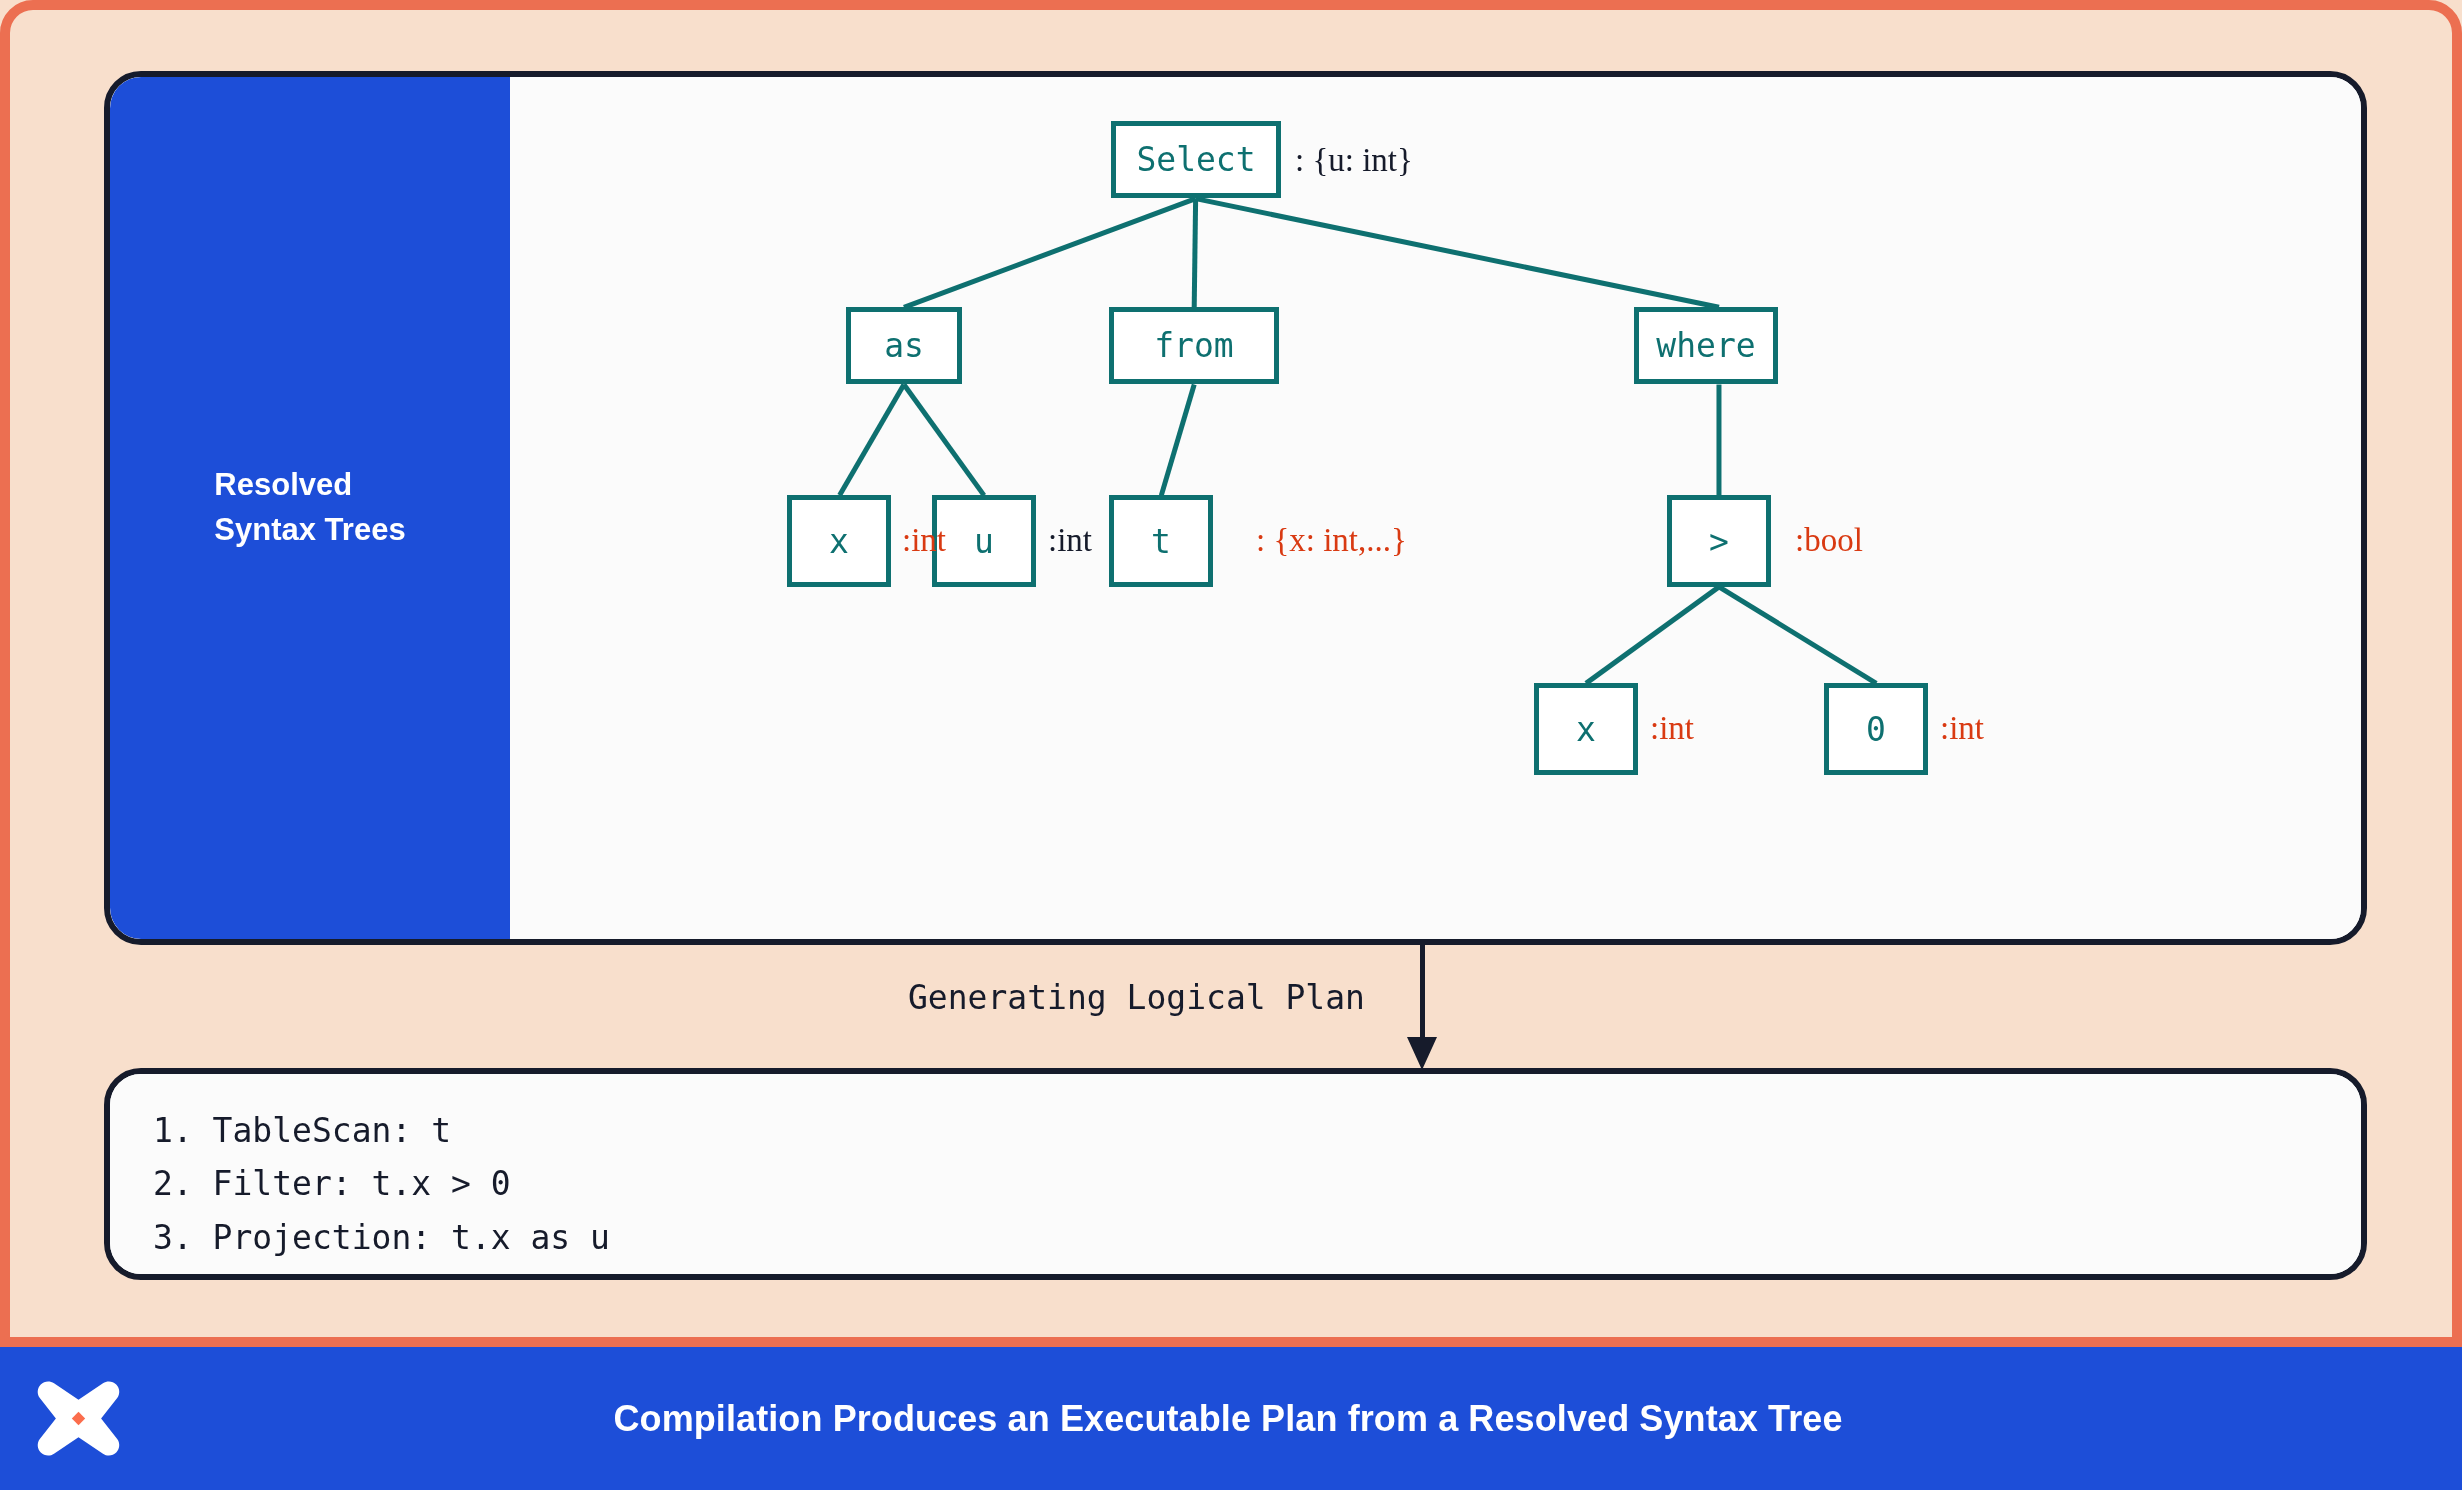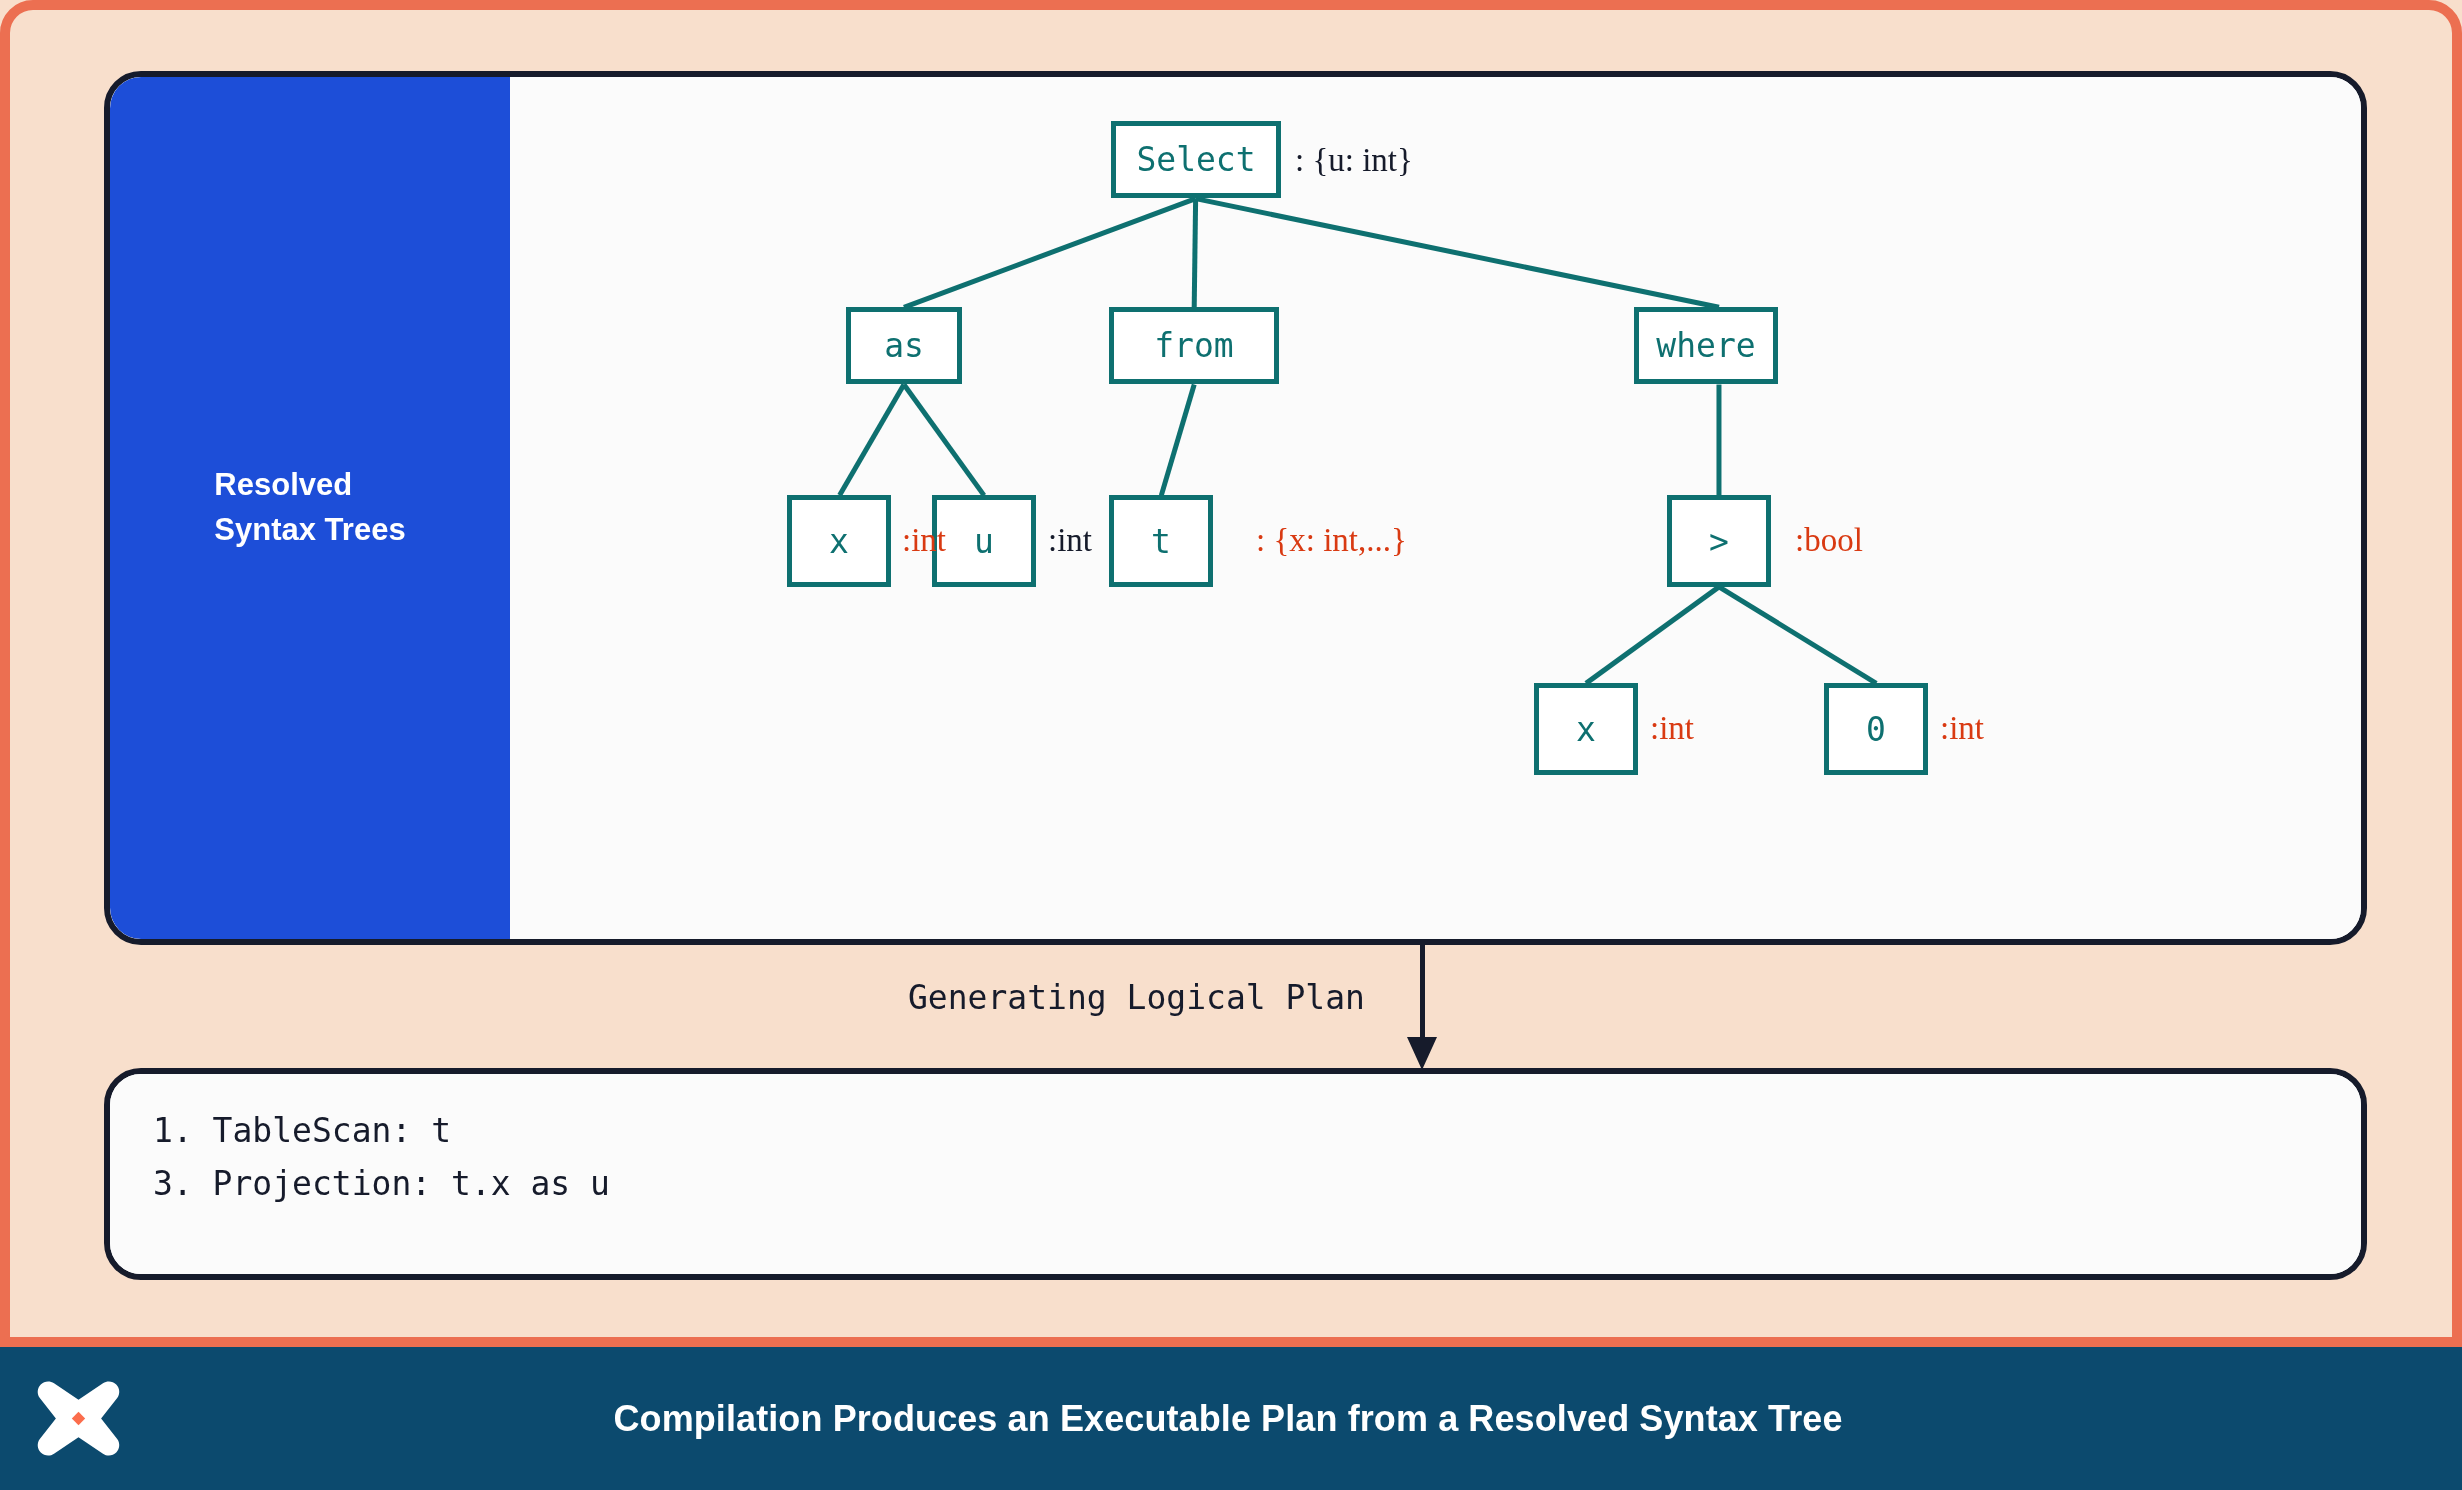--- a/index.html
+++ b/index.html
@@ -77,21 +77,21 @@
   }
   .arrow-label{
     position:absolute;left:908px;top:978px;
     font-family:"DejaVu Sans Mono","Liberation Mono",monospace;
     font-size:33px;color:#161B2B;white-space:nowrap;
   }
 
   
   .footer{
     position:absolute;left:0;top:1347px;width:2462px;height:143px;
-    background:#0c4a6e;display:flex;align-items:center;
+    background:#1d4ed8;display:flex;align-items:center;
   }
   .logo{margin-left:34px;width:89px;height:89px;flex:none;}
   .footer-title{
     flex:1;text-align:center;color:#FFFFFF;font-weight:bold;
     font-size:36px;padding-right:129px;letter-spacing:0.1px;
   }
 </style>
 </head>
 <body>
 
@@ -141,21 +141,21 @@
   </div>
 
   <div class="arrow-label">Generating Logical Plan</div>
   <div class="arrow-wrap">
     <div class="arrow-line"></div>
     <div class="arrow-head"></div>
   </div>
 
   <div class="panel" id="panel-plan">
     <div class="canvas">
-      <div class="plan" id="plan-list"><div>1. TableScan: t</div><div>3. Projection: t.x as u</div></div>
+      <div class="plan" id="plan-list"><div>1. TableScan: t</div><div>2. Filter: t.x &gt; 0</div><div>3. Projection: t.x as u</div></div>
     </div>
   </div>
 
   <div class="footer">
     <svg class="logo" viewBox="0 0 100 100">
       <path fill="#FFFFFF" d="M22.5 10.5c-4.6-3.2-10.9-2.7-14.9 1.3s-4.5 10.3-1.3 14.9L24.6 50 6.3 73.3c-3.2 4.6-2.7 10.9 1.3 14.9s10.3 4.5 14.9 1.3L50 71.2l27.5 18.3c4.6 3.2 10.9 2.7 14.9-1.3s4.5-10.3 1.3-14.9L75.4 50l18.3-23.3c3.2-4.6 2.7-10.9-1.3-14.9s-10.3-4.5-14.9-1.3L50 28.8 22.5 10.5z"></path>
       <path fill="#FB6D4C" d="M50 42.5 57.5 50 50 57.5 42.5 50z"></path>
     </svg>
     <div class="footer-title">Compilation Produces an Executable Plan from a Resolved Syntax Tree</div>
   </div>

